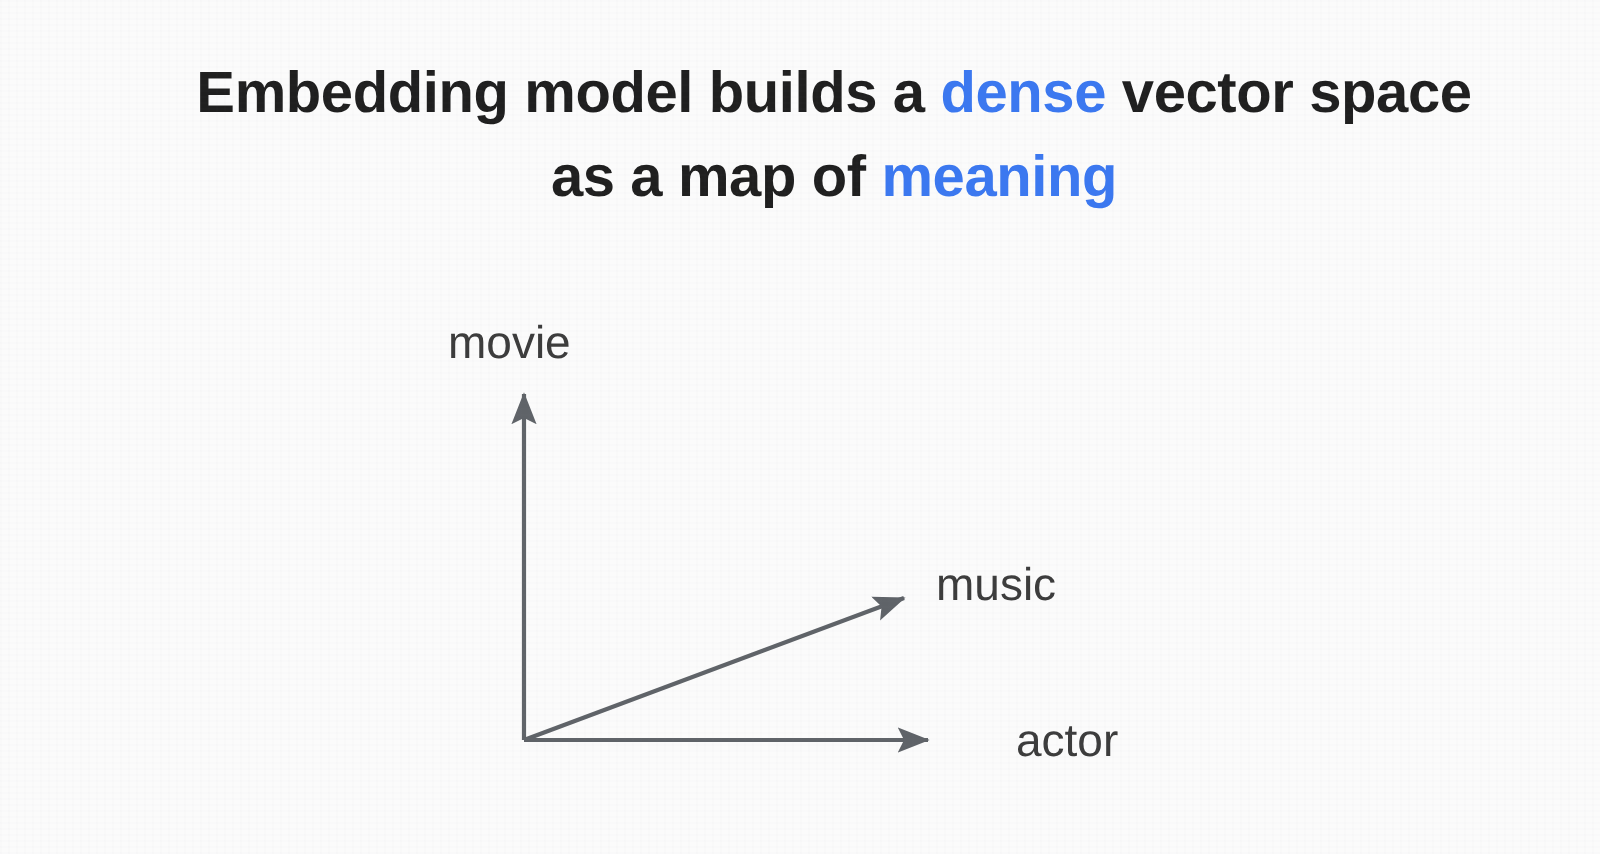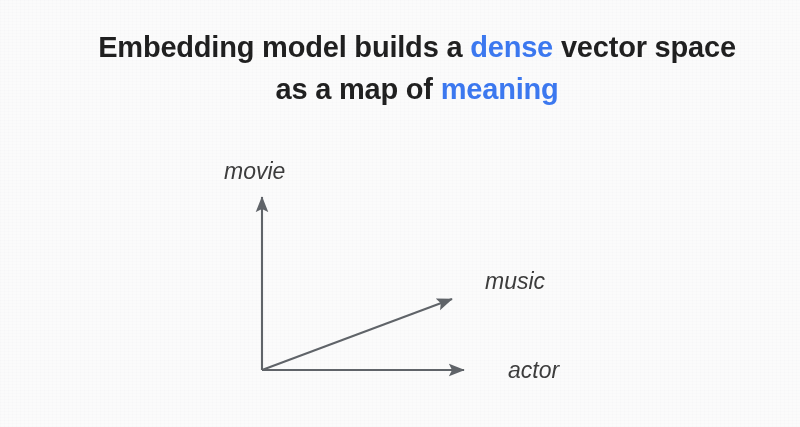--- a/index.html
+++ b/index.html
@@ -51,42 +51,40 @@
     color: #3b78f0;
   }
 
   
   #diagram {
     position: absolute;
     left: 0;
     top: 0;
     width: 800px;
     height: 427px;
-    font-style: italic;
   }
   #axes-svg {
     position: absolute;
     left: 0;
     top: 0;
   }
   .axis-label {
     position: absolute;
     font-size: 23px;
     font-weight: 400;
     color: #3c3c3c;
     white-space: nowrap;
   }
   #label-movie {
     left: 224px;
     top: 158px;
   }
   #label-music {
     left: 468px;
-    top: 268px;
-    margin-left: 17px;
+    top: 279px;
   }
   #label-actor {
     left: 508px;
     top: 357px;
   }
 </style>
 </head>
 <body>
 
 <div id="slide">

